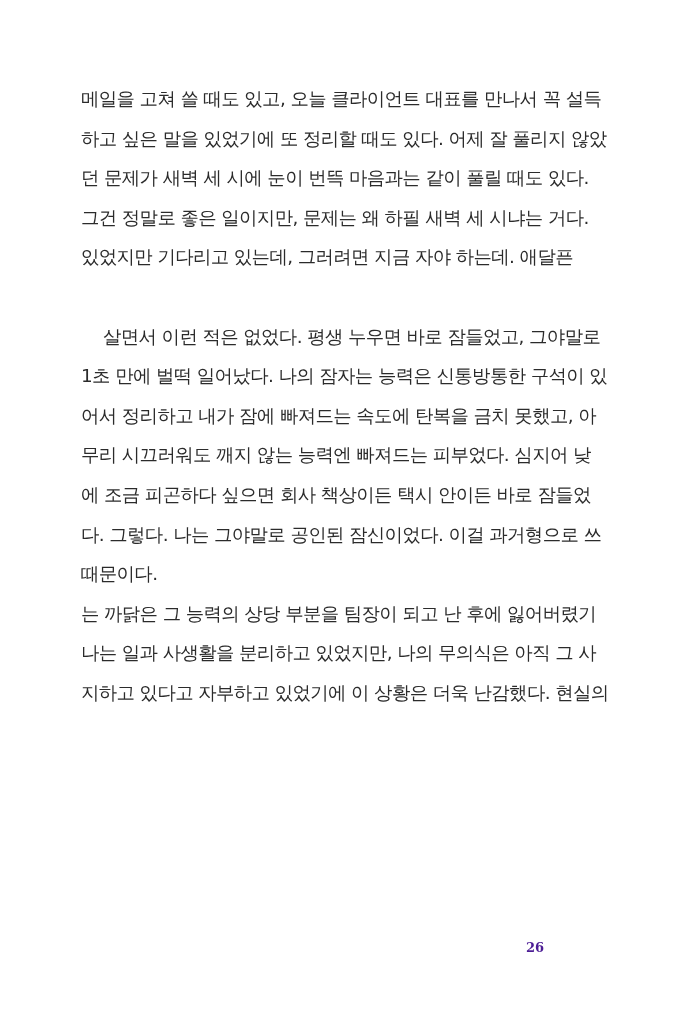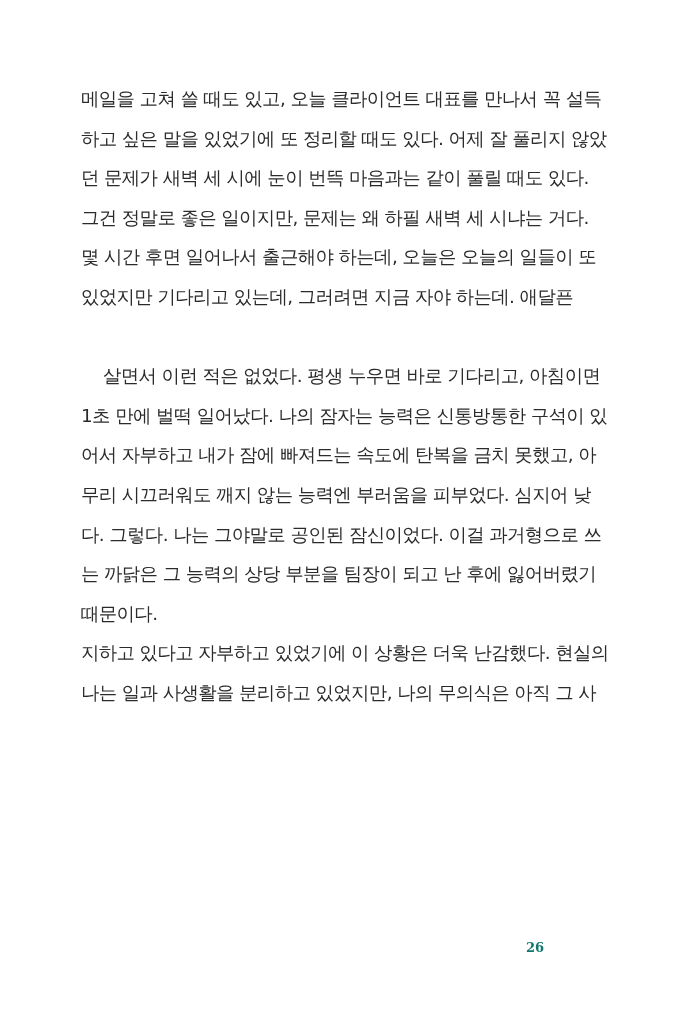--- a/index.html
+++ b/index.html
@@ -48,52 +48,52 @@
       display: block;
       height: 39.6px;
     }
     .page-number {
       position: absolute;
       left: 526px;
       top: 940px;
       font-family: "DejaVu Serif", "Liberation Serif", serif;
       font-weight: bold;
       font-size: 13px;
-      color: #0f766e;
+      color: #4c1d95;
       text-align: right;
     }
   </style>
 </head>
 <body>
 
 <div class="page">
   <div class="text-block">
 
     <div>
       <span class="line">메일을 고쳐 쓸 때도 있고, 오늘 클라이언트 대표를 만나서 꼭 설득</span>
       <span class="line">하고 싶은 말을 있었기에 또 정리할 때도 있다. 어제 잘 풀리지 않았</span>
       <span class="line">던 문제가 새벽 세 시에 눈이 번뜩 마음과는 같이 풀릴 때도 있다.</span>
       <span class="line">그건 정말로 좋은 일이지만, 문제는 왜 하필 새벽 세 시냐는 거다.</span>
-      <span class="line">몇 시간 후면 일어나서 출근해야 하는데, 오늘은 오늘의 일들이 또</span>
       <span class="line">있었지만 기다리고 있는데, 그러려면 지금 자야 하는데. 애달픈</span>
     </div>
 
     <span class="para-gap"></span>
 
     <div>
-      <span class="line indent">살면서 이런 적은 없었다. 평생 누우면 바로 기다리고, 아침이면</span>
+      <span class="line indent">살면서 이런 적은 없었다. 평생 누우면 바로 잠들었고, 그야말로</span>
       <span class="line">1초 만에 벌떡 일어났다. 나의 잠자는 능력은 신통방통한 구석이 있</span>
-      <span class="line">어서 자부하고 내가 잠에 빠져드는 속도에 탄복을 금치 못했고, 아</span>
-      <span class="line">무리 시끄러워도 깨지 않는 능력엔 부러움을 피부었다. 심지어 낮</span>
+      <span class="line">어서 정리하고 내가 잠에 빠져드는 속도에 탄복을 금치 못했고, 아</span>
+      <span class="line">무리 시끄러워도 깨지 않는 능력엔 빠져드는 피부었다. 심지어 낮</span>
+      <span class="line">에 조금 피곤하다 싶으면 회사 책상이든 택시 안이든 바로 잠들었</span>
       <span class="line">다. 그렇다. 나는 그야말로 공인된 잠신이었다. 이걸 과거형으로 쓰</span>
+      <span class="line last">때문이다.</span>
       <span class="line">는 까닭은 그 능력의 상당 부분을 팀장이 되고 난 후에 잃어버렸기</span>
-      <span class="line last">때문이다.</span>
     </div>
 
     <div>
+      <span class="line">나는 일과 사생활을 분리하고 있었지만, 나의 무의식은 아직 그 사</span>
       <span class="line">지하고 있다고 자부하고 있었기에 이 상황은 더욱 난감했다. 현실의</span>
-      <span class="line">나는 일과 사생활을 분리하고 있었지만, 나의 무의식은 아직 그 사</span>
     </div>
 
   </div>
 
   <div class="page-number">26</div>
 </div>
 
 </body></html>

